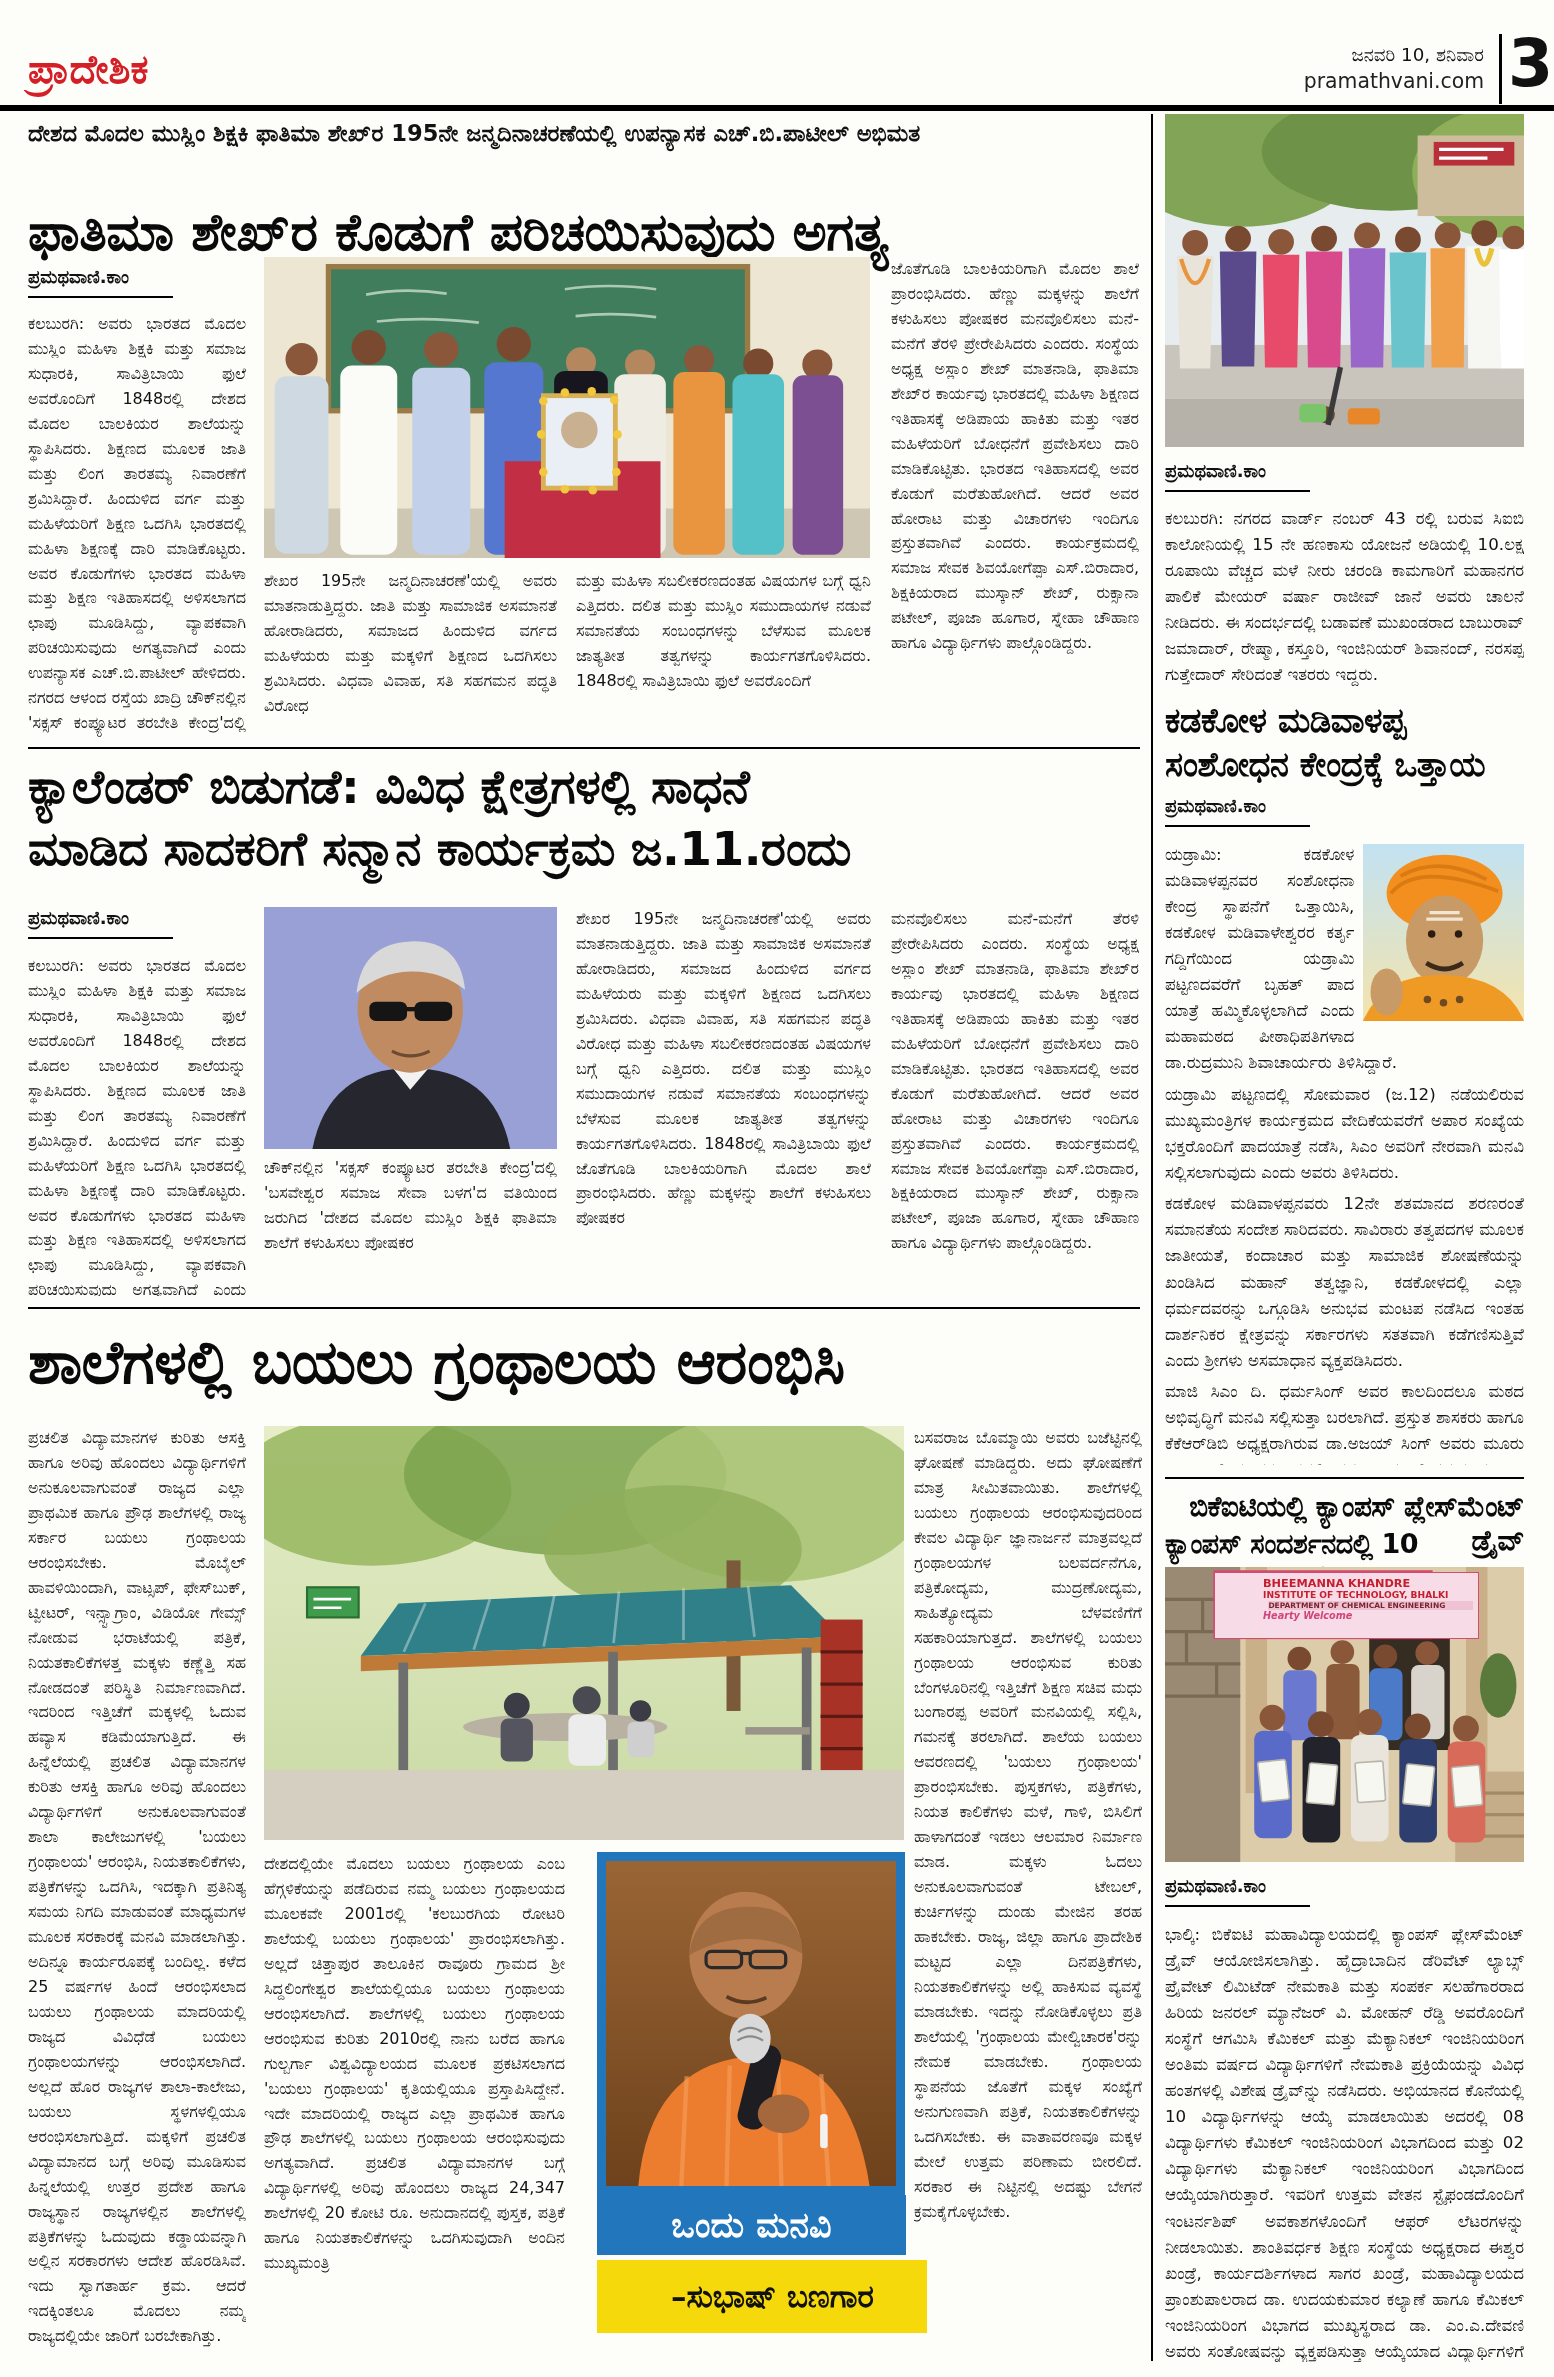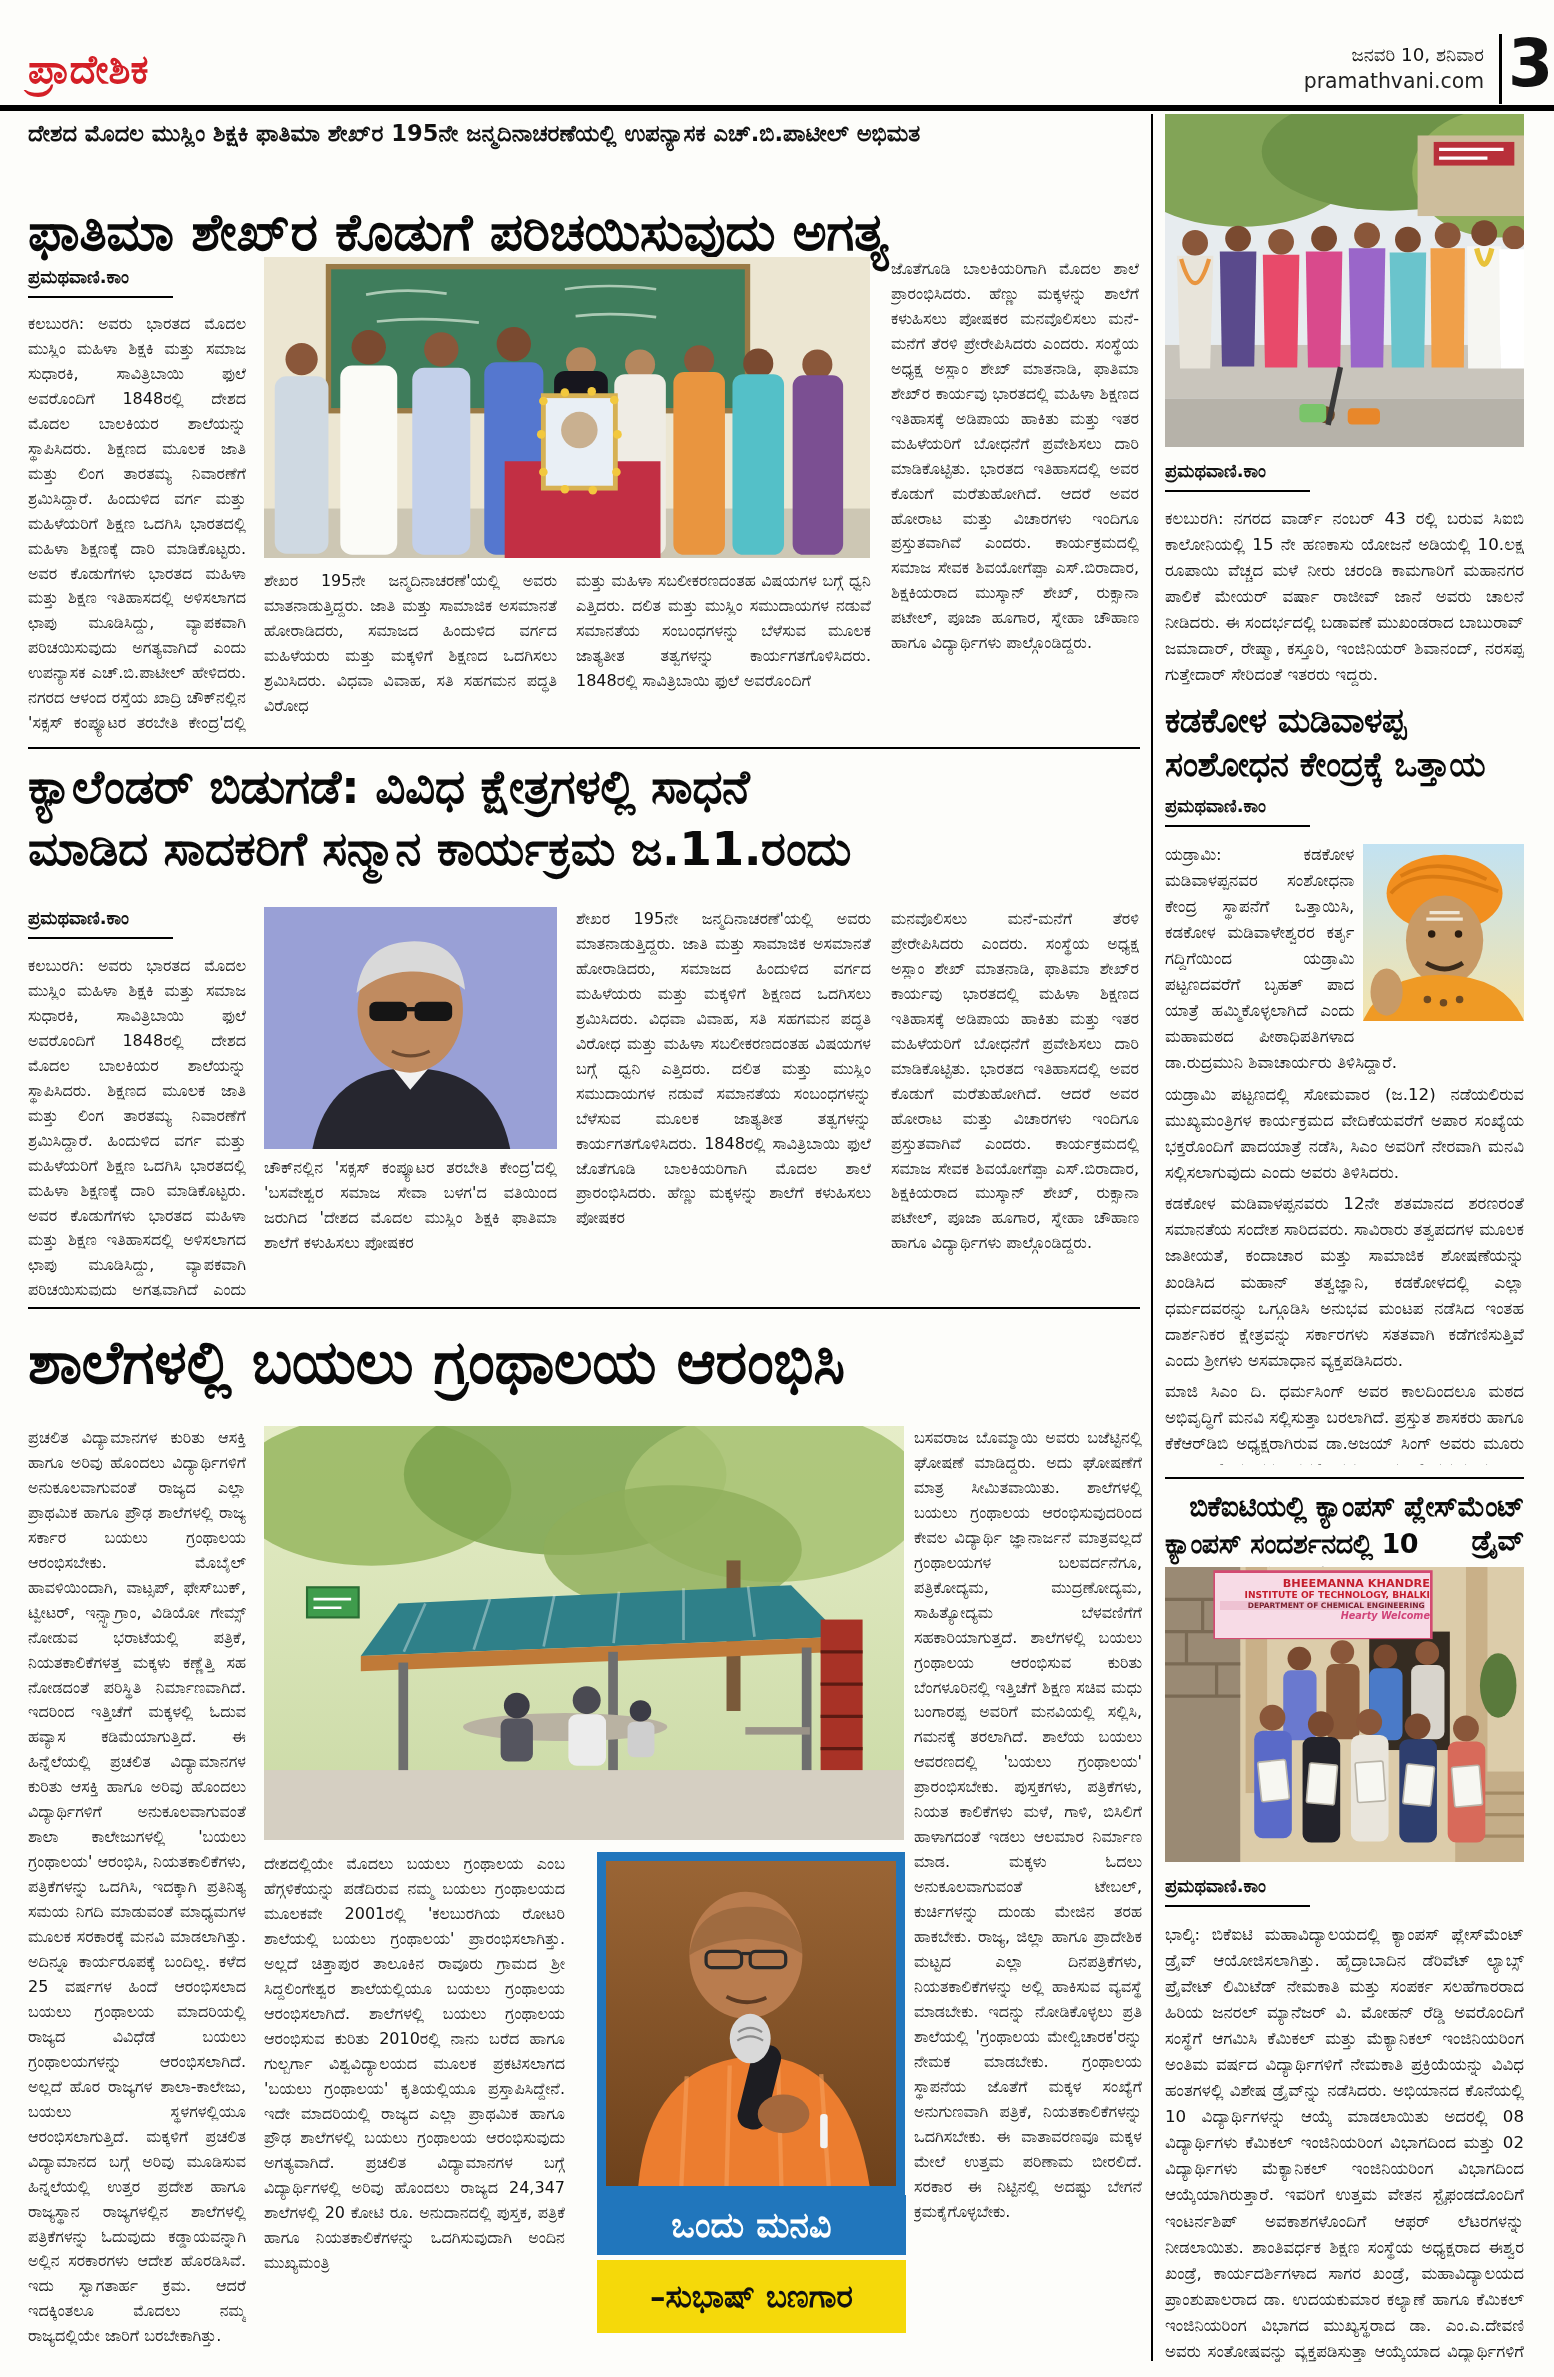--- a/index.html
+++ b/index.html
@@ -11,24 +11,24 @@
   .byline{font-weight:700;font-size:18px;}
   .byrule{background:#000;height:2.2px;}
   .rule{background:#000;}
   .headline{font-weight:800;color:#0a0a0a;letter-spacing:-0.5px;}
   .kicker{font-weight:700;}
   .photo{overflow:hidden;background:#ddd;}
   .photo svg{display:block;width:100%;height:100%;}
   .note-blue{background:#2176bc;color:#fff;display:flex;align-items:center;justify-content:center;
              font-weight:800;}
   .note-yellow{background:#f5d90a;color:#111;display:flex;align-items:center;justify-content:center;
-             font-weight:800;}
+             font-weight:800;padding-left:21px;}
   .sb{position:absolute;}
   .banner{position:absolute;left:49px;top:5.4px;width:215px;height:65px;background:#f7dbe6;
-          border:1.6px solid #d34a72;text-align:right;overflow:hidden;}
+          border:1.6px solid #d34a72;text-align:left;overflow:hidden;padding-left:48px;}
   .banner .b1{color:#c41f2e;font-weight:800;font-size:11.3px;margin-top:3.2px;}
   .banner .b2{color:#c41f2e;font-weight:700;font-size:9.1px;}
   .banner .b3{color:#7a2430;font-weight:700;font-size:7.5px;background:#eec2d2;margin:1.6px 5.4px 0 5.4px;}
   .banner .b4{color:#d1457a;font-style:italic;font-weight:700;font-size:9.7px;}
 </style>
 </head>
 <body>
 
 <div class="page">
 

